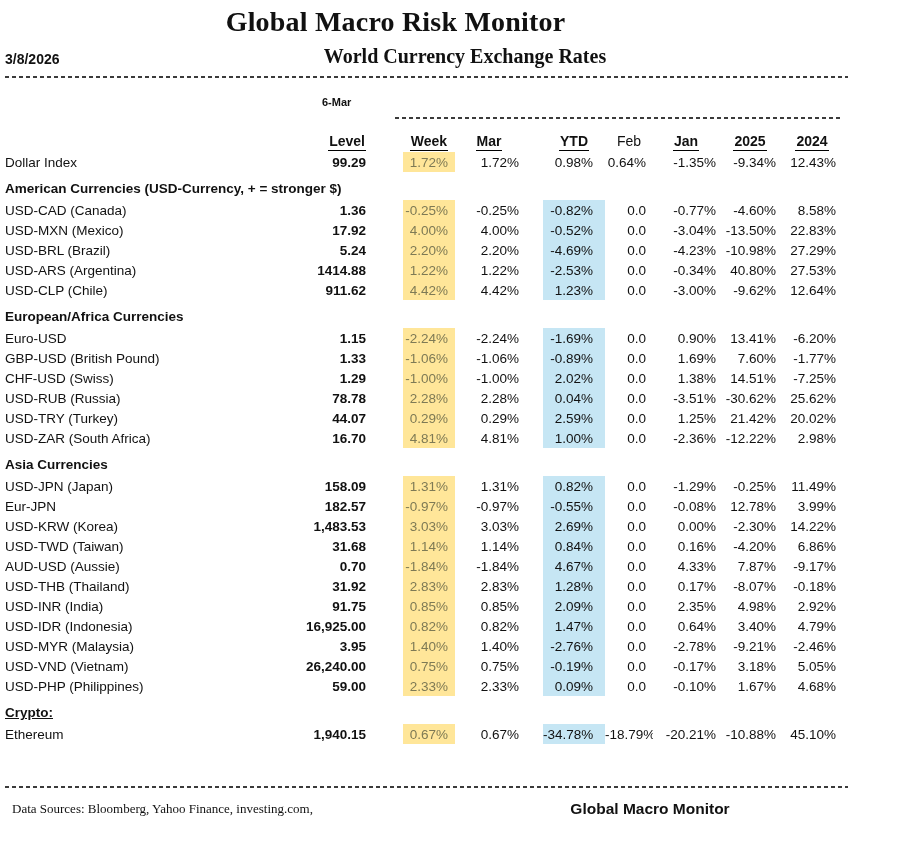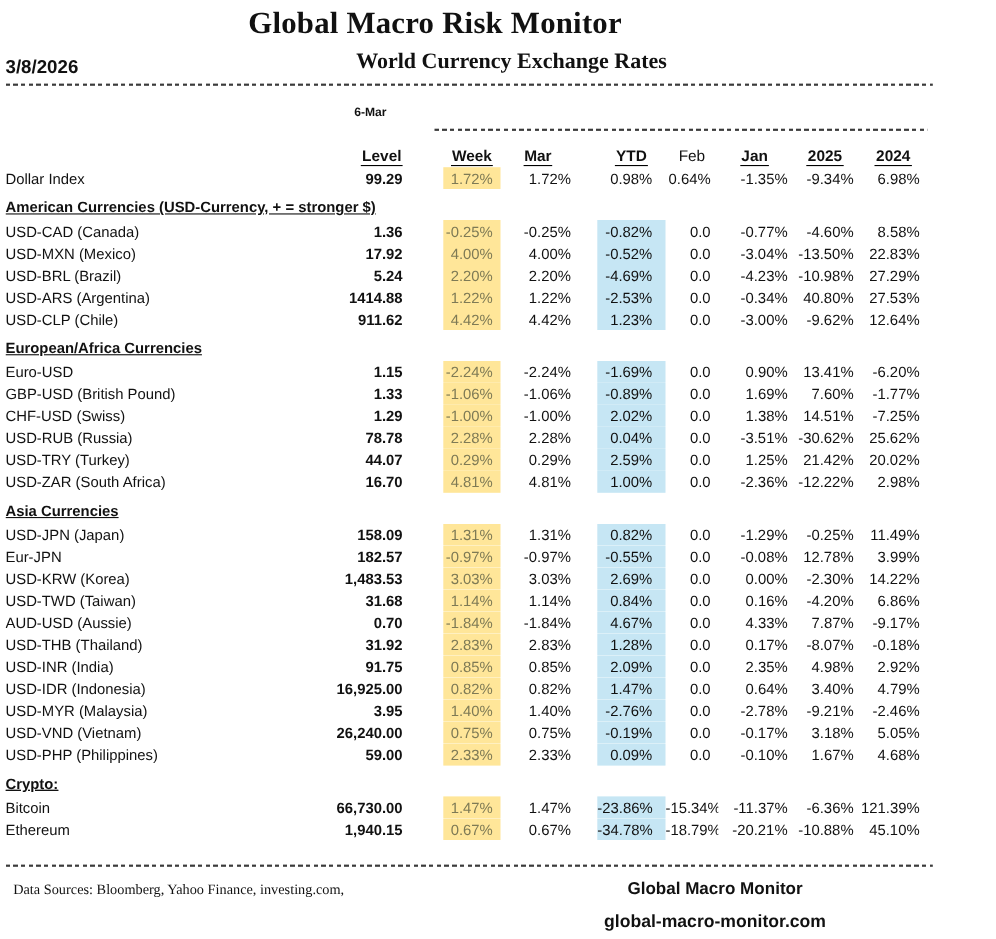--- a/index.html
+++ b/index.html
@@ -22,21 +22,21 @@
     font-size: 28px; font-weight: 700; letter-spacing: 0.2px;
   }
   .page-subtitle {
     position: absolute; top: 45px; left: 0; width: 905px;
     text-align: center; padding-left: 25px;
     font-family: "Liberation Serif", serif;
     font-size: 20px; font-weight: 700;
   }
   .report-date {
     position: absolute; top: 51px; left: 5px;
-    font-size: 17px; font-weight: 700;
+    font-size: 14px; font-weight: 700;
   }
 
   .dashrule {
     position: absolute; height: 2px;
     background: repeating-linear-gradient(90deg, #3b3b3b 0 4px, transparent 4px 7px);
   }
   .rule-top    { top: 76px;  left: 5px;   width: 843px; }
   .rule-asof   { top: 117px; left: 395px; width: 448px; }
   .rule-bottom { top: 786px; left: 5px;   width: 843px; }
 
@@ -78,21 +78,21 @@
   td.ytd  { padding-right: 12px; }
   td.feb  { padding-right: 7px; }
   td.jan  { padding-right: 3px; }
   td.y25  { padding-right: 5px; }
   td.y24  { padding-right: 7px; }
 
   td.hl-week { background: var(--week-bg); color: var(--week-text); }
   td.hl-ytd  { background: var(--ytd-bg); }
 
   tr.section-row td { height: 28px; vertical-align: bottom; padding-bottom: 4px;
-                      font-weight: 700; font-size: 13.5px; text-decoration: underline; }
+                      font-weight: 700; font-size: 13.5px; }
   tr.section-row.u-section span { text-decoration: underline; }
 
   .footer-sources {
     position: absolute; top: 801px; left: 12px;
     font-family: "Liberation Serif", serif; font-size: 13px;
   }
   .footer-brand {
     position: absolute; top: 800px; left: 500px; width: 300px;
     text-align: center;
   }
@@ -147,21 +147,21 @@
           <td class="lbl">Dollar Index</td>
           <td class="num lvl">99.29</td>
           <td class="spc"></td>
           <td class="num week hl-week">1.72%</td>
           <td class="num mar">1.72%</td>
           <td class="spc2"></td>
           <td class="num ytd">0.98%</td>
           <td class="num feb">0.64%</td>
           <td class="num jan">-1.35%</td>
           <td class="num y25">-9.34%</td>
-          <td class="num y24">6.98%</td>
+          <td class="num y24">12.43%</td>
         </tr>
         <tr class="section-row">
           <td colspan="11"><span>American Currencies (USD-Currency, + = stronger $)</span></td>
         </tr>
         <tr>
           <td class="lbl">USD-CAD (Canada)</td>
           <td class="num lvl">1.36</td>
           <td class="spc"></td>
           <td class="num week hl-week">-0.25%</td>
           <td class="num mar">-0.25%</td>
@@ -446,33 +446,20 @@
           <td class="num mar">2.33%</td>
           <td class="spc2"></td>
           <td class="num ytd hl-ytd">0.09%</td>
           <td class="num feb">0.0</td>
           <td class="num jan">-0.10%</td>
           <td class="num y25">1.67%</td>
           <td class="num y24">4.68%</td>
         </tr>
         <tr class="section-row u-section">
           <td colspan="11"><span>Crypto:</span></td>
-        </tr>
-        <tr>
-          <td class="lbl">Bitcoin</td>
-          <td class="num lvl">66,730.00</td>
-          <td class="spc"></td>
-          <td class="num week hl-week">1.47%</td>
-          <td class="num mar">1.47%</td>
-          <td class="spc2"></td>
-          <td class="num ytd hl-ytd">-23.86%</td>
-          <td class="num feb">-15.34%</td>
-          <td class="num jan">-11.37%</td>
-          <td class="num y25">-6.36%</td>
-          <td class="num y24">121.39%</td>
         </tr>
         <tr>
           <td class="lbl">Ethereum</td>
           <td class="num lvl">1,940.15</td>
           <td class="spc"></td>
           <td class="num week hl-week">0.67%</td>
           <td class="num mar">0.67%</td>
           <td class="spc2"></td>
           <td class="num ytd hl-ytd">-34.78%</td>
           <td class="num feb">-18.79%</td>
@@ -481,16 +468,15 @@
           <td class="num y24">45.10%</td>
         </tr>
       </tbody>
   </table>
 
   <div class="dashrule rule-bottom"></div>
 
   <div class="footer-sources">Data Sources:  Bloomberg,  Yahoo Finance, investing.com,</div>
   <div class="footer-brand">
     <div class="brand-name">Global Macro Monitor</div>
-    <div class="brand-url">global-macro-monitor.com</div>
   </div>
 
 </div>
 
 </body></html>

